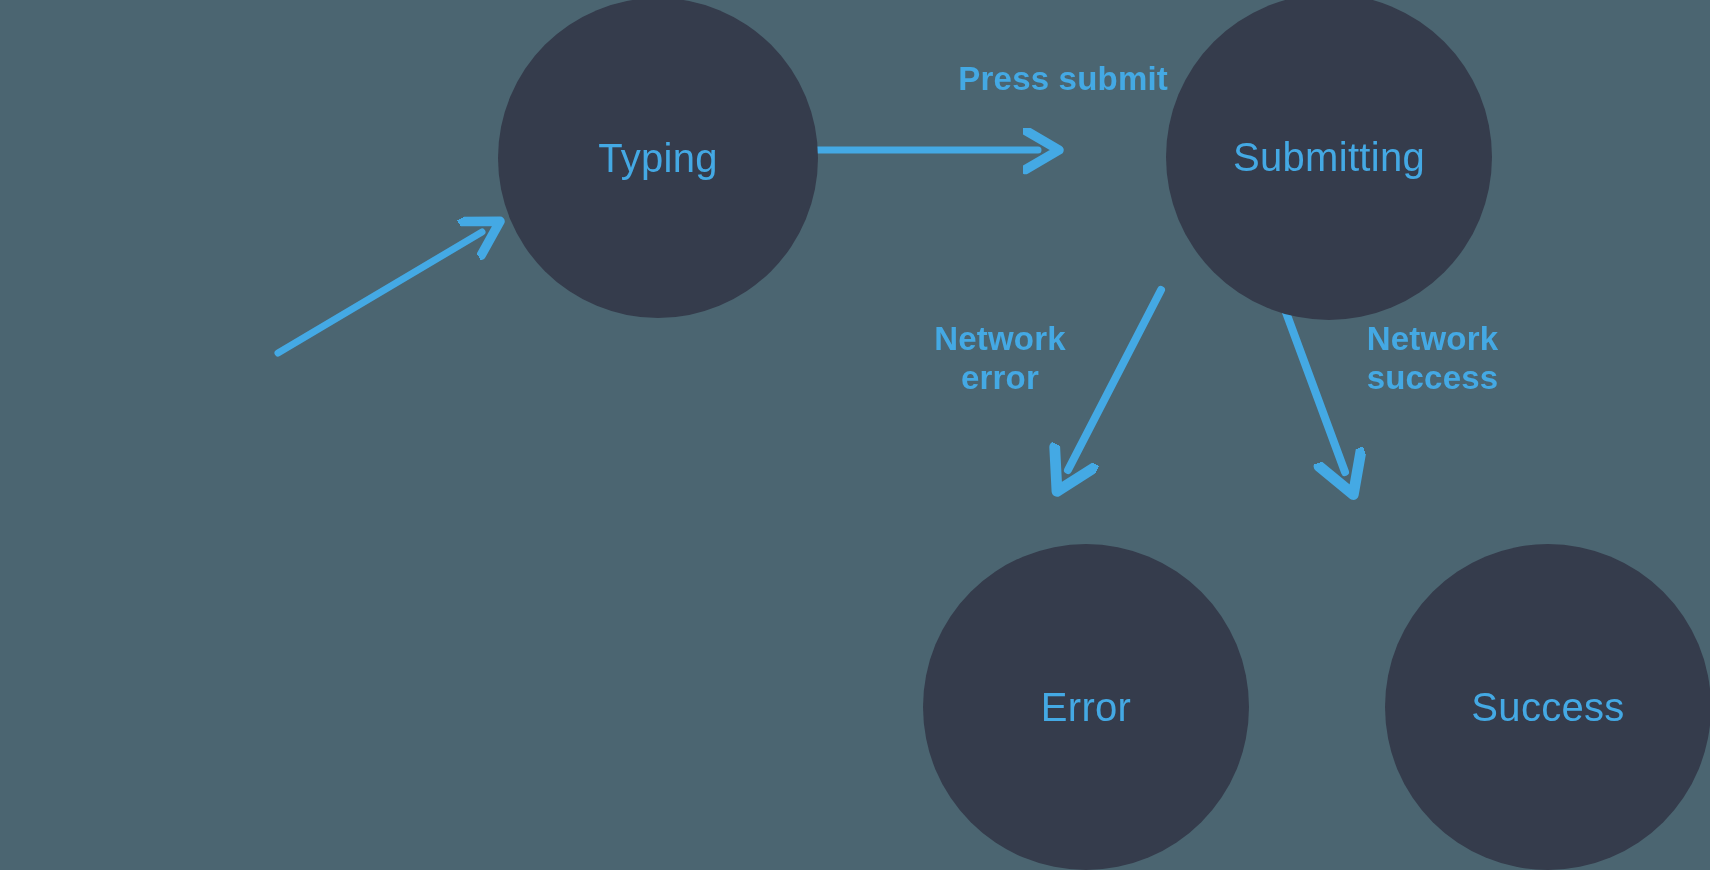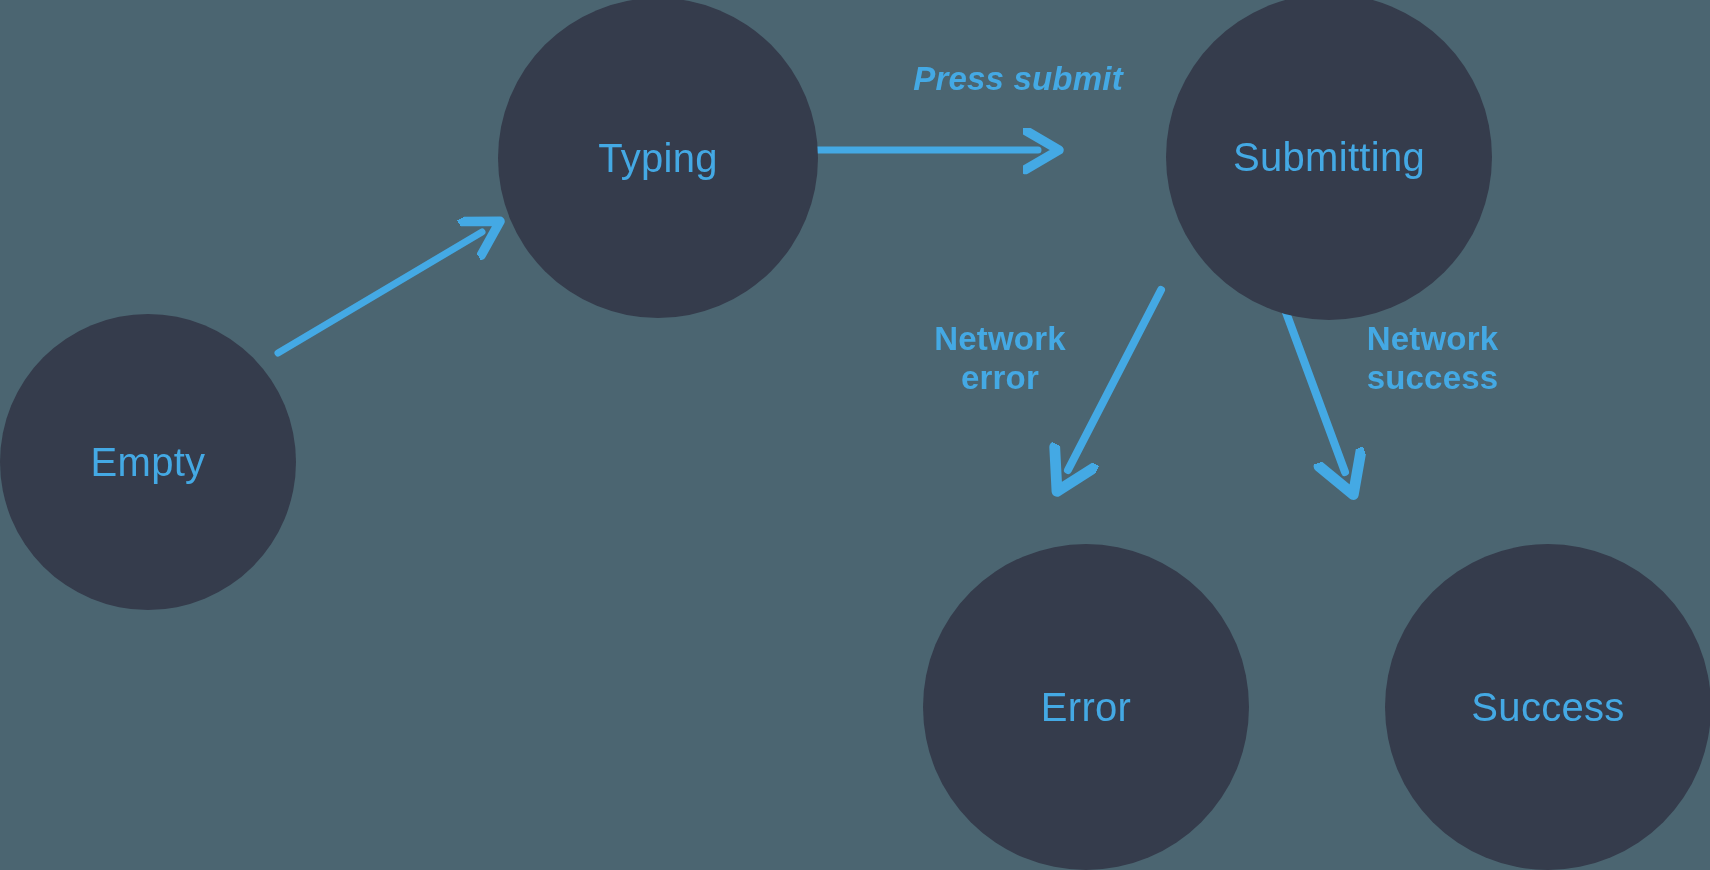--- a/index.html
+++ b/index.html
@@ -45,21 +45,21 @@
     position: absolute;
     color: #44a9e4;
     font-family: "Liberation Sans", sans-serif;
     font-size: 33px;
     font-weight: 700;
     line-height: 1.18;
     white-space: pre-line;
     letter-spacing: 0.2px;
   }
   .edge-label.center { text-align: center; }
-  .edge-label.left   { text-align: center; font-style: italic; }
+  .edge-label.left   { text-align: right; }
 </style>
 </head>
 <body>
 
 <div id="canvas">
 
   <svg class="diagram-svg" viewBox="0 0 1710 870">
     <defs>
       <marker id="arrowhead" markerWidth="10" markerHeight="10" refX="2.2" refY="3.2" orient="auto" markerUnits="strokeWidth">
         <path d="M 0.4 0.4 L 5.2 3.2 L 0.4 6.0" fill="none" stroke="#44a9e4" stroke-width="1.35" stroke-linecap="round" stroke-linejoin="round"></path>
@@ -68,23 +68,20 @@
 
     <line x1="278" y1="353" x2="482" y2="232" stroke="#44a9e4" stroke-width="7" stroke-linecap="round" marker-end="url(#arrowhead)"></line>
 
     <line x1="765" y1="150" x2="1038" y2="150" stroke="#44a9e4" stroke-width="7" stroke-linecap="round" marker-end="url(#arrowhead)"></line>
 
     <line x1="1161" y1="290" x2="1068" y2="470" stroke="#44a9e4" stroke-width="8" stroke-linecap="round" marker-end="url(#arrowhead)"></line>
 
     <line x1="1277" y1="288" x2="1345" y2="472" stroke="#44a9e4" stroke-width="8" stroke-linecap="round" marker-end="url(#arrowhead)"></line>
   </svg>
 
-  <div class="state-node" style="left:0px; top:314px; width:296px; height:296px;">
-    <span class="state-label">Empty</span>
-  </div>
 
   <div class="state-node" style="left:498px; top:-2px; width:320px; height:320px;">
     <span class="state-label">Typing</span>
   </div>
 
   <div class="state-node" style="left:1166px; top:-6px; width:326px; height:326px;">
     <span class="state-label">Submitting</span>
   </div>
 
   <div class="state-node" style="left:923px; top:544px; width:326px; height:326px;">

